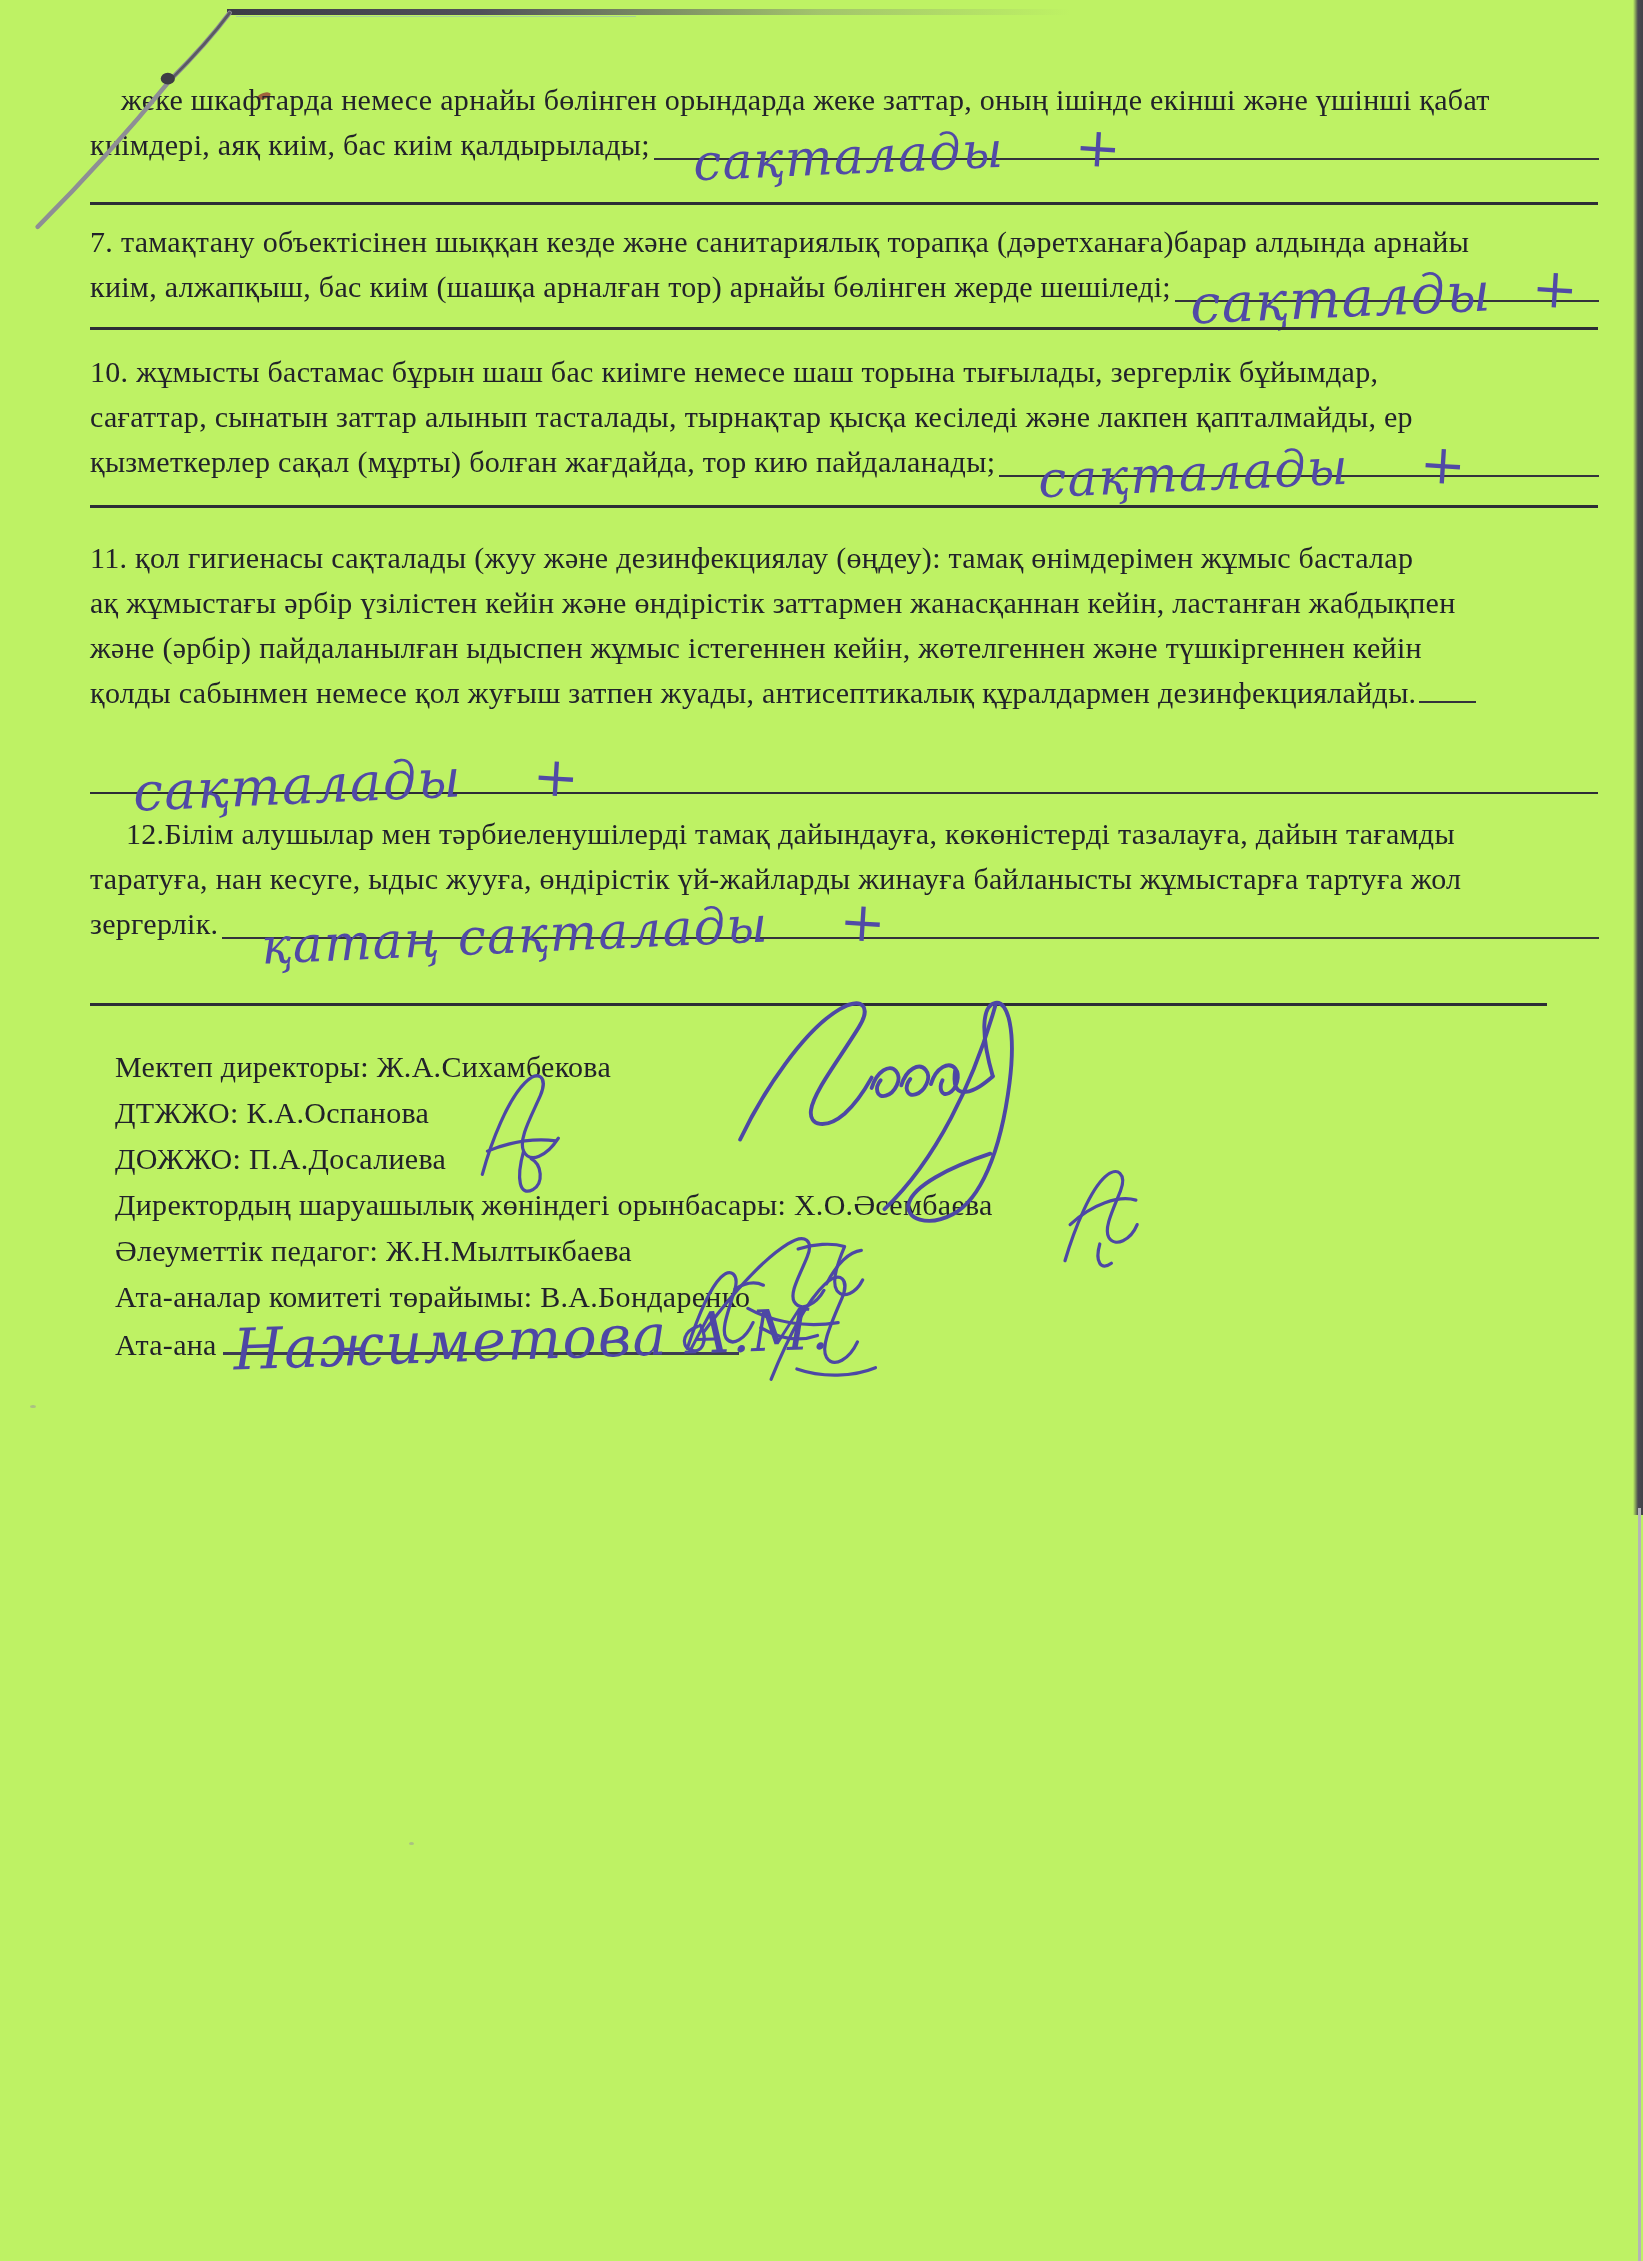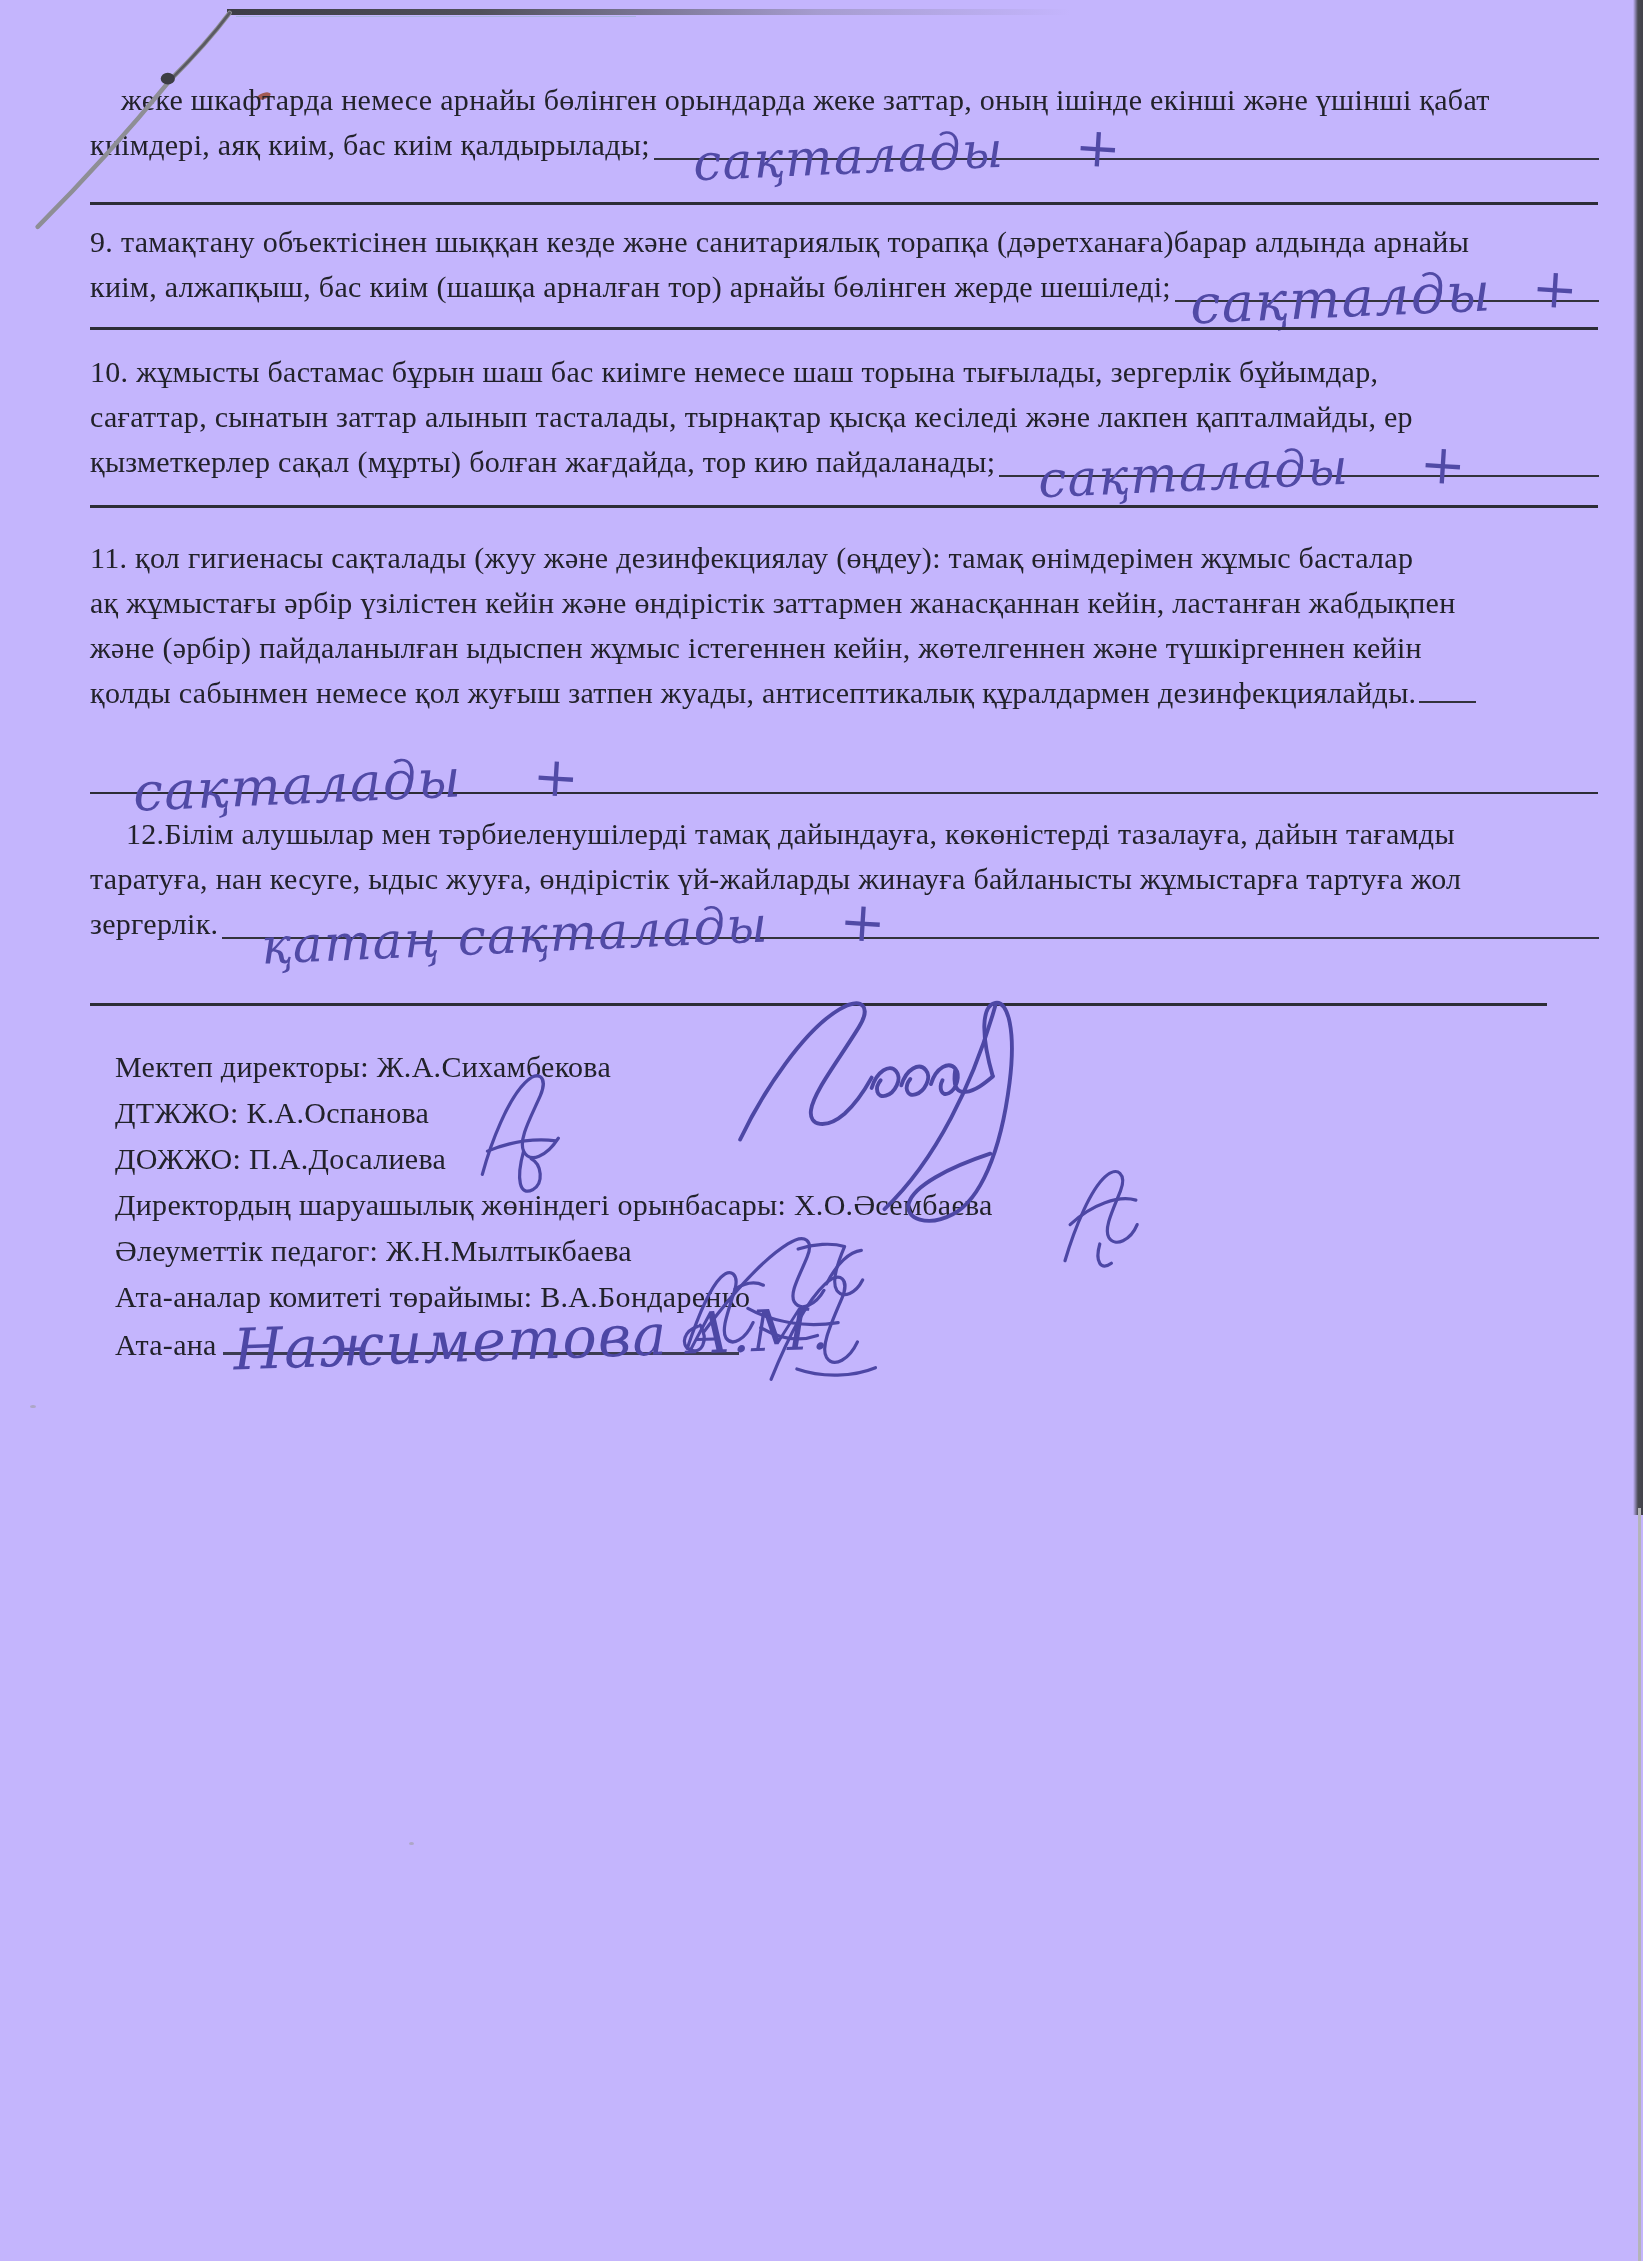--- a/index.html
+++ b/index.html
@@ -1,19 +1,19 @@
 <!DOCTYPE html>
 <html style="font-size:10.3px"><head>
 <meta charset="utf-8">
 <style>
   html,body{margin:0;padding:0;background:#d8d8d8;}
   .page{
     position:relative;
     width:1644px;height:2261px;
-    background:#c4b5fd;
+    background:#bef264;
     overflow:hidden;
     font-family:"Liberation Serif", serif;
     color:#22222a;
   }
   
   .top-edge{
     position:absolute;left:227px;top:9px;width:844px;height:5.8px;
     background:linear-gradient(90deg,#3c3c46 0%,#50505a 30%,rgba(110,110,122,.35) 70%,rgba(110,110,122,0) 100%);
   }
   .top-edge-blue{
@@ -109,21 +109,21 @@
     <div class="tline ansrow">
       <span class="ptxt">киімдері, аяқ киім, бас киім қалдырылады;</span>
       <span class="ansfill">
         <span class="hw"><span>сақталады</span><span class="plus">+</span></span>
       </span>
     </div>
   </section>
   <div class="sep" style="top:202px"></div>
 
   <section class="para" style="top:219px">
-    <div class="tline">9. тамақтану объектісінен шыққан кезде және санитариялық торапқа (дәретханаға)барар алдында арнайы</div>
+    <div class="tline">7. тамақтану объектісінен шыққан кезде және санитариялық торапқа (дәретханаға)барар алдында арнайы</div>
     <div class="tline ansrow">
       <span class="ptxt">киім, алжапқыш, бас киім (шашқа арналған тор) арнайы бөлінген жерде шешіледі;</span>
       <span class="ansfill">
         <span class="hw hw-p9">
             <span>сақталды</span>
             <span class="plus">+</span>
           </span>
       </span>
     </div>
   </section>

